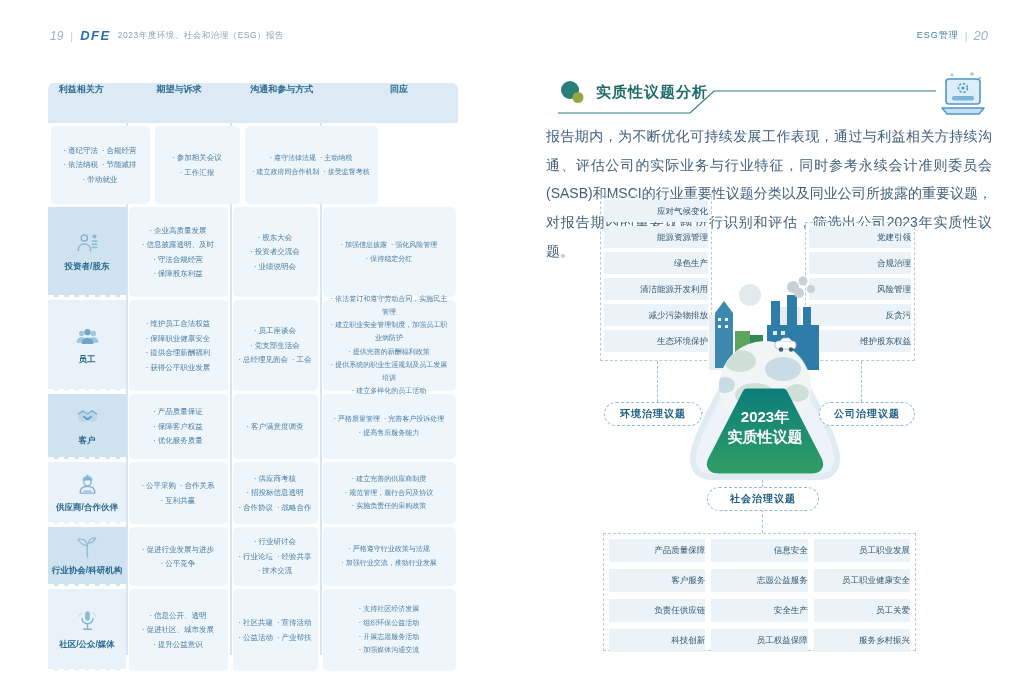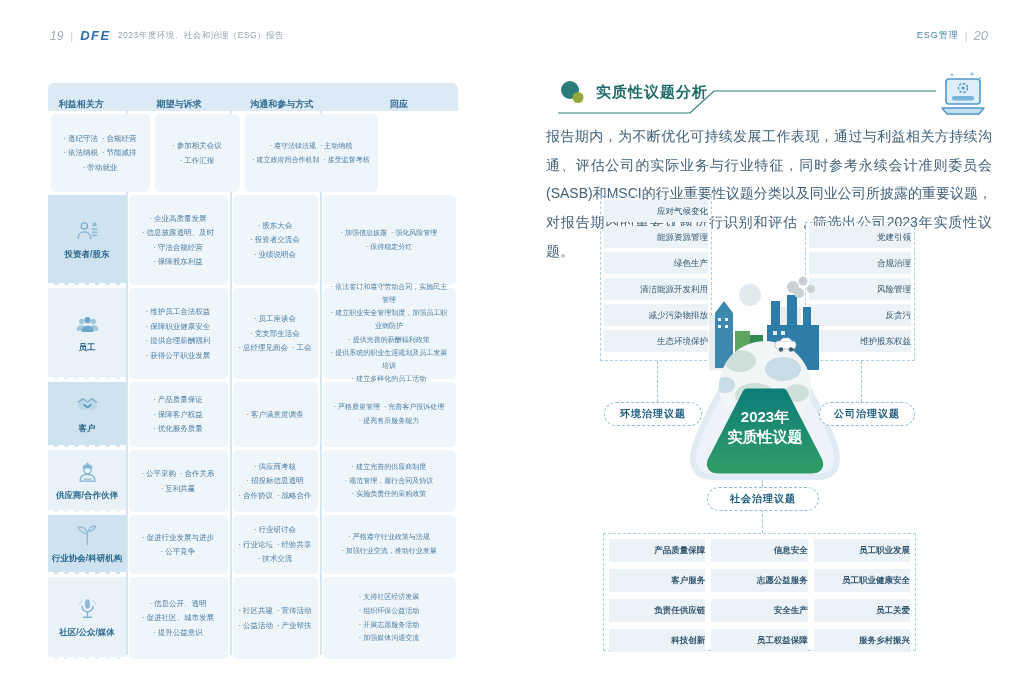--- a/index.html
+++ b/index.html
@@ -9,21 +9,21 @@
   .hdr-left{position:absolute;left:50px;top:28px;display:flex;align-items:center;gap:7px;}
   .pgnum{font-size:12px;color:#9fb0bf;font-style:italic;}
   .hsep{color:#c3cdd6;font-size:11px;}
   .logo{font-size:13px;font-weight:900;font-style:italic;color:#2a6db3;letter-spacing:1.5px;}
   .doc-title{font-size:8.5px;color:#93a0ab;letter-spacing:.5px;}
   .hdr-right{position:absolute;right:36px;top:28px;display:flex;align-items:center;gap:6px;}
   .sec-label{font-size:9px;font-weight:normal;color:#3f7fa8;letter-spacing:1px;}
   
   .tbl{position:absolute;left:48px;top:83px;width:410px;height:572px;}
   .vstrip{position:absolute;top:0;bottom:0;width:2px;background:#d6e7f2;}
-  .thead{position:relative;display:flex;height:28px;background:#dbeaf5;border-radius:6px 6px 0 0;align-items:flex-end;gap:20px;}
+  .thead{position:relative;display:flex;height:40px;background:#dbeaf5;border-radius:6px 6px 0 0;align-items:flex-start;gap:20px;}
   .th{font-size:9px;font-weight:bold;color:#2e6b8f;text-align:center;}
   .th0{width:78px}.th1{width:104px}.th2{width:90px}.th3{width:138px}
   .trows{position:relative;margin-top:3px;}
   .trow{display:flex;margin-bottom:3px;}
   .scell{width:78px;background:#e9f2f9;display:flex;flex-direction:column;align-items:center;justify-content:center;gap:5px;border-bottom:2px dashed #fff;}
   .trow.alt .scell{background:#cfe2ef;}
   .scell .nm{font-size:8.5px;font-weight:bold;color:#2c6a8f;text-align:center;line-height:1.25;padding:0 2px;}
   .scell svg{width:25px;height:25px;}
   .card{background:#eff6fb;border-radius:5px;margin:0 2.5px;display:flex;flex-wrap:wrap;justify-content:center;align-content:center;column-gap:4px;row-gap:1px;padding:3px 5px;box-sizing:border-box;font-size:7.5px;color:#4a7ca3;text-align:center;}
   .c0{width:99px}.c1{width:85px}.c2{width:133px;font-size:7px;}
@@ -36,21 +36,21 @@
   .sec-title{position:absolute;left:596px;top:83px;font-size:15px;font-weight:bold;color:#1d6b68;letter-spacing:1px;}
   .swoosh{position:absolute;left:556px;top:84px;}
   .laptop{position:absolute;left:938px;top:70px;}
   .para{position:absolute;left:546px;top:122px;width:446px;font-size:14px;line-height:2.05;color:#41607a;text-align:justify;}
   .dashbox{position:absolute;border:1px dashed #aecde3;box-sizing:border-box;padding:3px;}
   .issue{background:#ebf3f9;color:#33566f;font-size:8.5px;text-align:right;height:22px;line-height:22px;margin-bottom:4px;}
   .issue:last-child{margin-bottom:0;}
   .env-box{left:600px;top:196px;width:112px;height:165px;}
   .gov-box{left:805px;top:222px;width:110px;height:139px;}
   .soc-box{left:603px;top:533px;width:313px;height:118px;padding:5px;display:grid;grid-template-columns:repeat(3,1fr);gap:7px 6px;}
-  .soc-box .issue{margin:0;height:23px;line-height:23px;font-weight:bold;}
+  .soc-box .issue{margin:0;height:23px;line-height:23px;}
   .pill{position:absolute;background:#fff;border:1px dashed #8fbcd9;border-radius:999px;font-size:10px;font-weight:bold;color:#1d5c80;display:flex;align-items:center;justify-content:center;letter-spacing:1px;}
   .pill-env{left:604px;top:402px;width:96px;height:22px;}
   .pill-gov{left:819px;top:402px;width:94px;height:22px;}
   .pill-soc{left:707px;top:487px;width:110px;height:22px;}
   .conn-v{position:absolute;width:0;border-left:1px dashed #9cc2dc;}
   .conn-h{position:absolute;height:0;border-top:1px dashed #9cc2dc;}
   .art{position:absolute;left:655px;top:265px;}
   .defs{position:absolute;width:0;height:0;overflow:hidden;}
 </style>
 </head>

